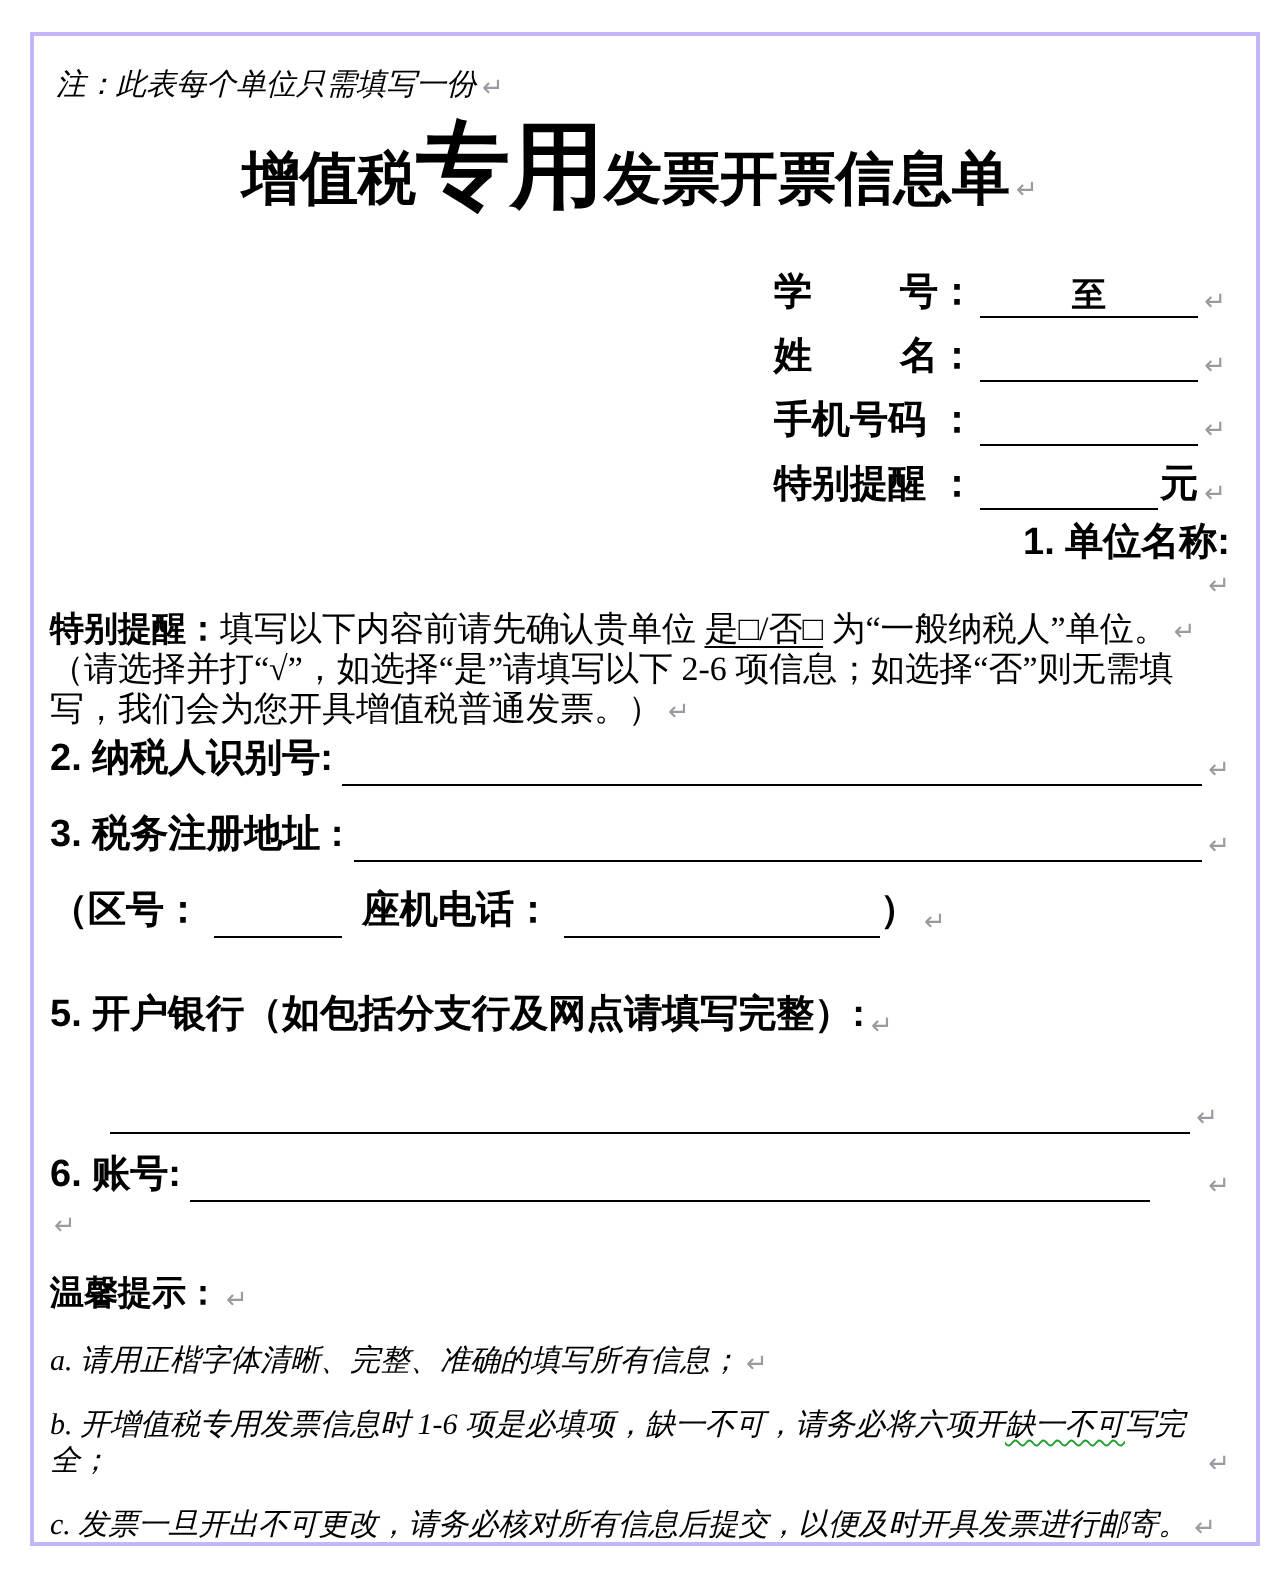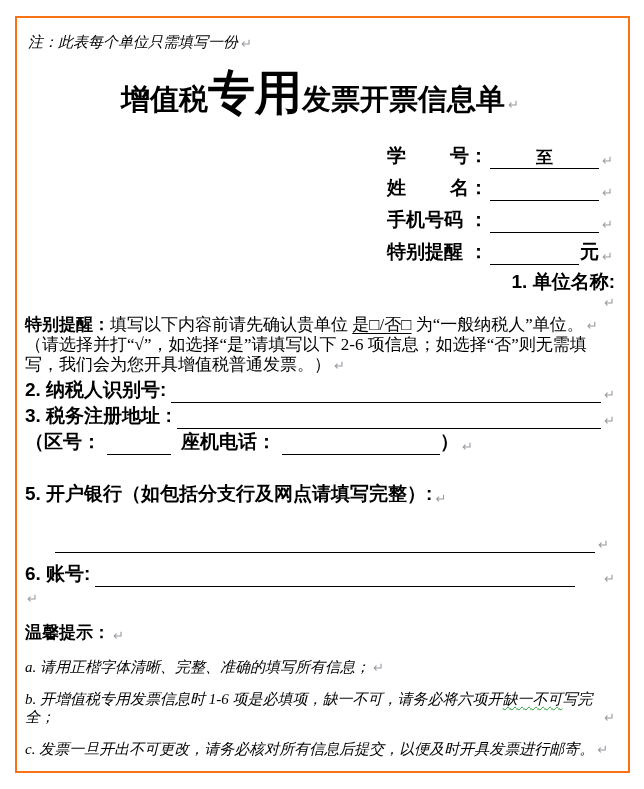--- a/index.html
+++ b/index.html
@@ -2,33 +2,33 @@
 <html><head>
 <meta charset="utf-8">
 <style>
   html,body{margin:0;padding:0;}
   body{
     width:644px;height:789px;background:#ffffff;position:relative;
     font-family:"Liberation Sans",sans-serif;color:#000;overflow:hidden;
   }
   .sheet{
     position:absolute;left:15px;top:16px;width:615px;height:757px;
-    box-sizing:border-box;border:2px solid #f97316;padding:0 13px 0 8px;
+    box-sizing:border-box;border:2px solid #c4b5fd;padding:0 13px 0 8px;
   }
   .pilcrow{
     color:#9a9aa2;font-size:13px;font-weight:normal;font-style:normal;
     margin-left:3px;line-height:1;align-self:flex-end;padding-bottom:2px;
     white-space:nowrap;
   }
   .top-note{
     margin:15px 0 0 3px;font:italic 15px "Liberation Serif",serif;
     display:flex;align-items:baseline;
   }
   .title{
-    margin-top:10px;text-align:center;line-height:1.05;white-space:nowrap;
+    text-align:center;line-height:1.05;white-space:nowrap;
   }
   .title .t-normal{font:bold 29px "Liberation Serif",serif;}
   .title .t-big{font:bold 47px "Liberation Serif",serif;}
   .title .pilcrow{vertical-align:baseline;}
   
   .hfields{width:226px;margin:12px 2px 0 auto;}
   .hrow{
     display:flex;align-items:flex-end;height:32px;
     font-weight:bold;font-size:19px;
   }
@@ -57,21 +57,21 @@
   .tips-head{
     margin-top:14px;font-weight:bold;font-size:17px;
     display:flex;align-items:baseline;
   }
   .note{
     margin-top:14px;font:italic 15px "Liberation Serif",serif;line-height:18px;
     display:flex;align-items:baseline;
   }
   .wavy{text-decoration:underline wavy #1f9d2f;text-decoration-thickness:1px;text-underline-offset:2px;}
   .lone-mark{margin-top:4px;height:16px;display:flex;} .mt8{margin-top:8px;} .mt4{margin-top:4px;flex-direction:column;}
-  .mt26{margin-top:26px;} .mt12{} .mt2{margin-top:2px;}
+  .mt26{margin-top:26px;} .mt12{margin-top:12px;} .mt2{margin-top:2px;}
   .bankline{display:flex;align-items:flex-end;margin:22px 6px 0 30px;height:24px;}
 </style>
 </head>
 <body>
 
 <div class="sheet">
 
   <div class="top-note">
     <span>注：此表每个单位只需填写一份</span>
     <span class="pilcrow">↵</span>

